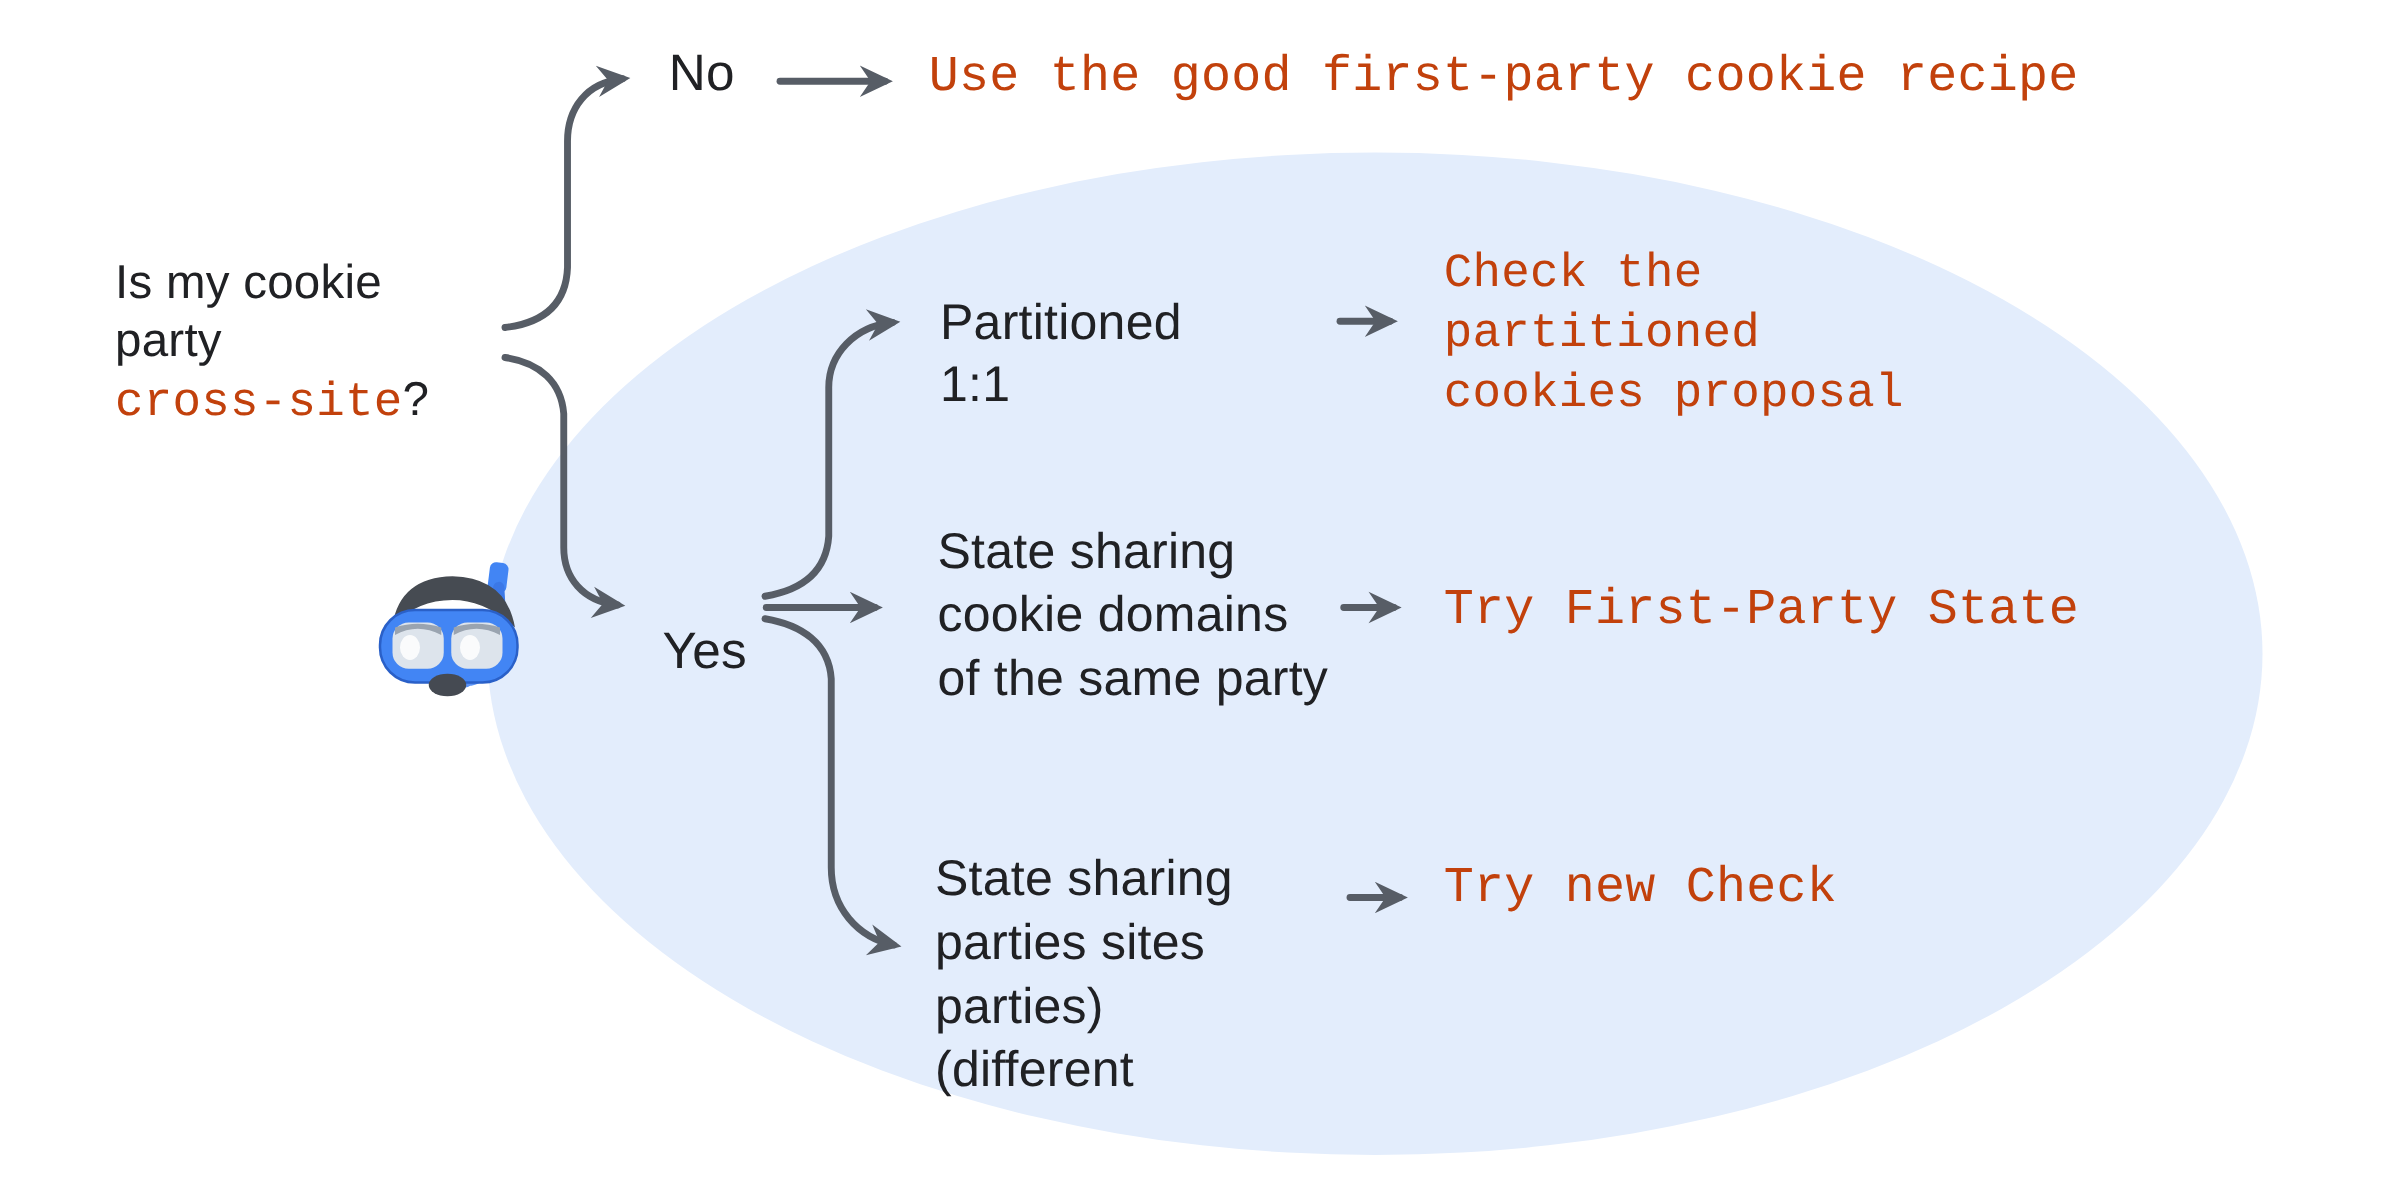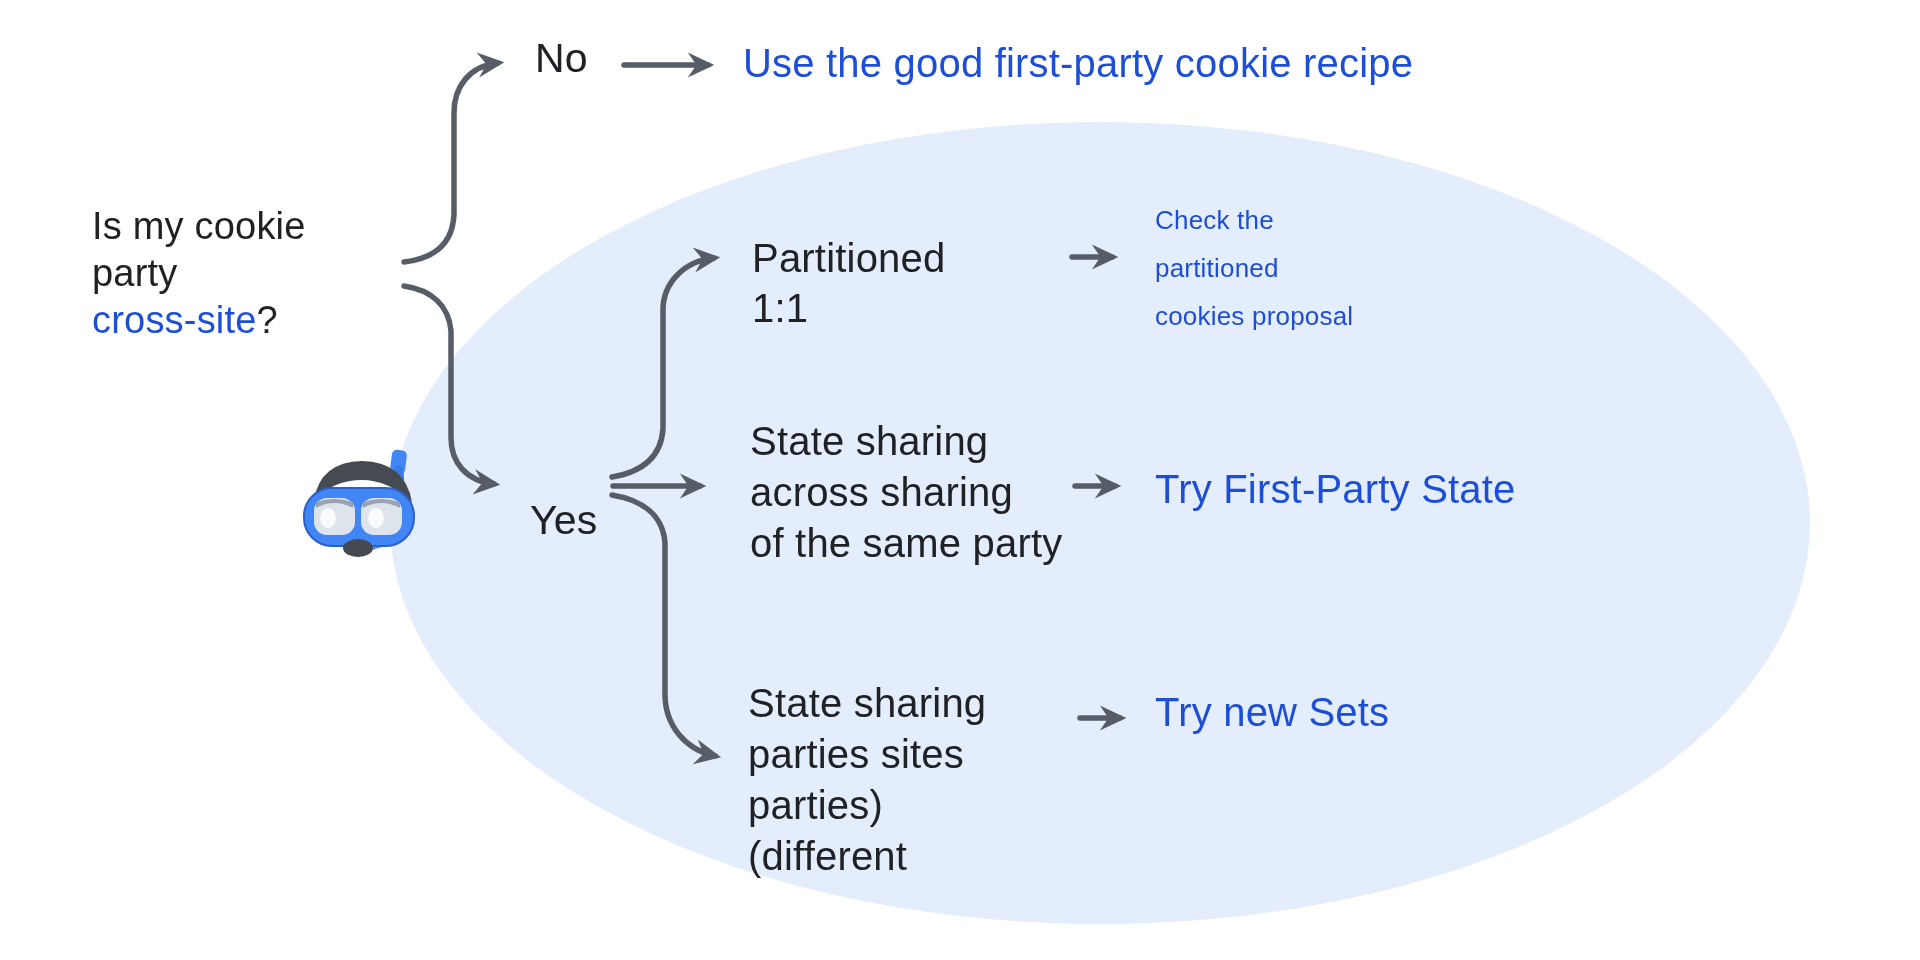--- a/index.html
+++ b/index.html
@@ -8,28 +8,28 @@
     font-family:"Liberation Sans","DejaVu Sans",sans-serif;overflow:hidden;
   }
   .stage{position:absolute;inset:0;width:1920px;height:960px;}
   .ellipse{
     position:absolute;left:390px;top:122px;width:1420px;height:802px;
     background:#e3edfc;border-radius:50%;
   }
   svg.connectors{position:absolute;left:0;top:0;width:1920px;height:960px;}
   .txt{position:absolute;color:#202124;letter-spacing:0.2px;}
   .txt .line{display:block;white-space:nowrap;}
-  .blue{color:#1d4ed8;}
+  .blue{color:#c2410c;font-family:Liberation Mono, monospace;}
   .q{left:92px;top:203px;font-size:38px;line-height:47px;}
   .lbl{font-size:41px;line-height:48px;}
   .no-lbl{left:535px;top:34px;}
   .yes-lbl{left:530px;top:457px;margin-top:39px;}
   .recipe{left:743px;top:39px;font-size:40px;line-height:48px;}
   .part{left:752px;top:233px;font-size:40px;line-height:50px;}
-  .check{left:1155px;top:196px;font-size:26px;line-height:48px;}
+  .check{left:1155px;top:196px;font-size:38px;line-height:48px;}
   .domains{left:750px;top:416px;font-size:40px;line-height:51px;}
   .fps{left:1155px;top:465px;font-size:40px;line-height:48px;}
   .sites{left:748px;top:678px;font-size:40px;line-height:51px;}
   .apis{left:1155px;top:688px;font-size:40px;line-height:48px;}
   .mask{position:absolute;left:298px;top:448px;width:132px;height:118px;}
 </style>
 </head>
 <body>
 
 <div class="stage">
@@ -95,26 +95,26 @@
     <span class="line">1:1</span>
   </div>
   <div class="txt blue check">
     <span class="line">Check the</span>
     <span class="line">partitioned</span>
     <span class="line">cookies proposal</span>
   </div>
 
   <div class="txt domains">
     <span class="line">State sharing</span>
-    <span class="line">across sharing</span>
+    <span class="line">cookie domains</span>
     <span class="line">of the same party</span>
   </div>
   <div class="txt blue fps">Try First-Party State</div>
 
   <div class="txt sites">
     <span class="line">State sharing</span>
     <span class="line">parties sites</span>
     <span class="line">parties)</span>
     <span class="line">(different</span>
   </div>
-  <div class="txt blue apis">Try new Sets</div>
+  <div class="txt blue apis">Try new Check</div>
 
 </div>
 
 </body></html>

